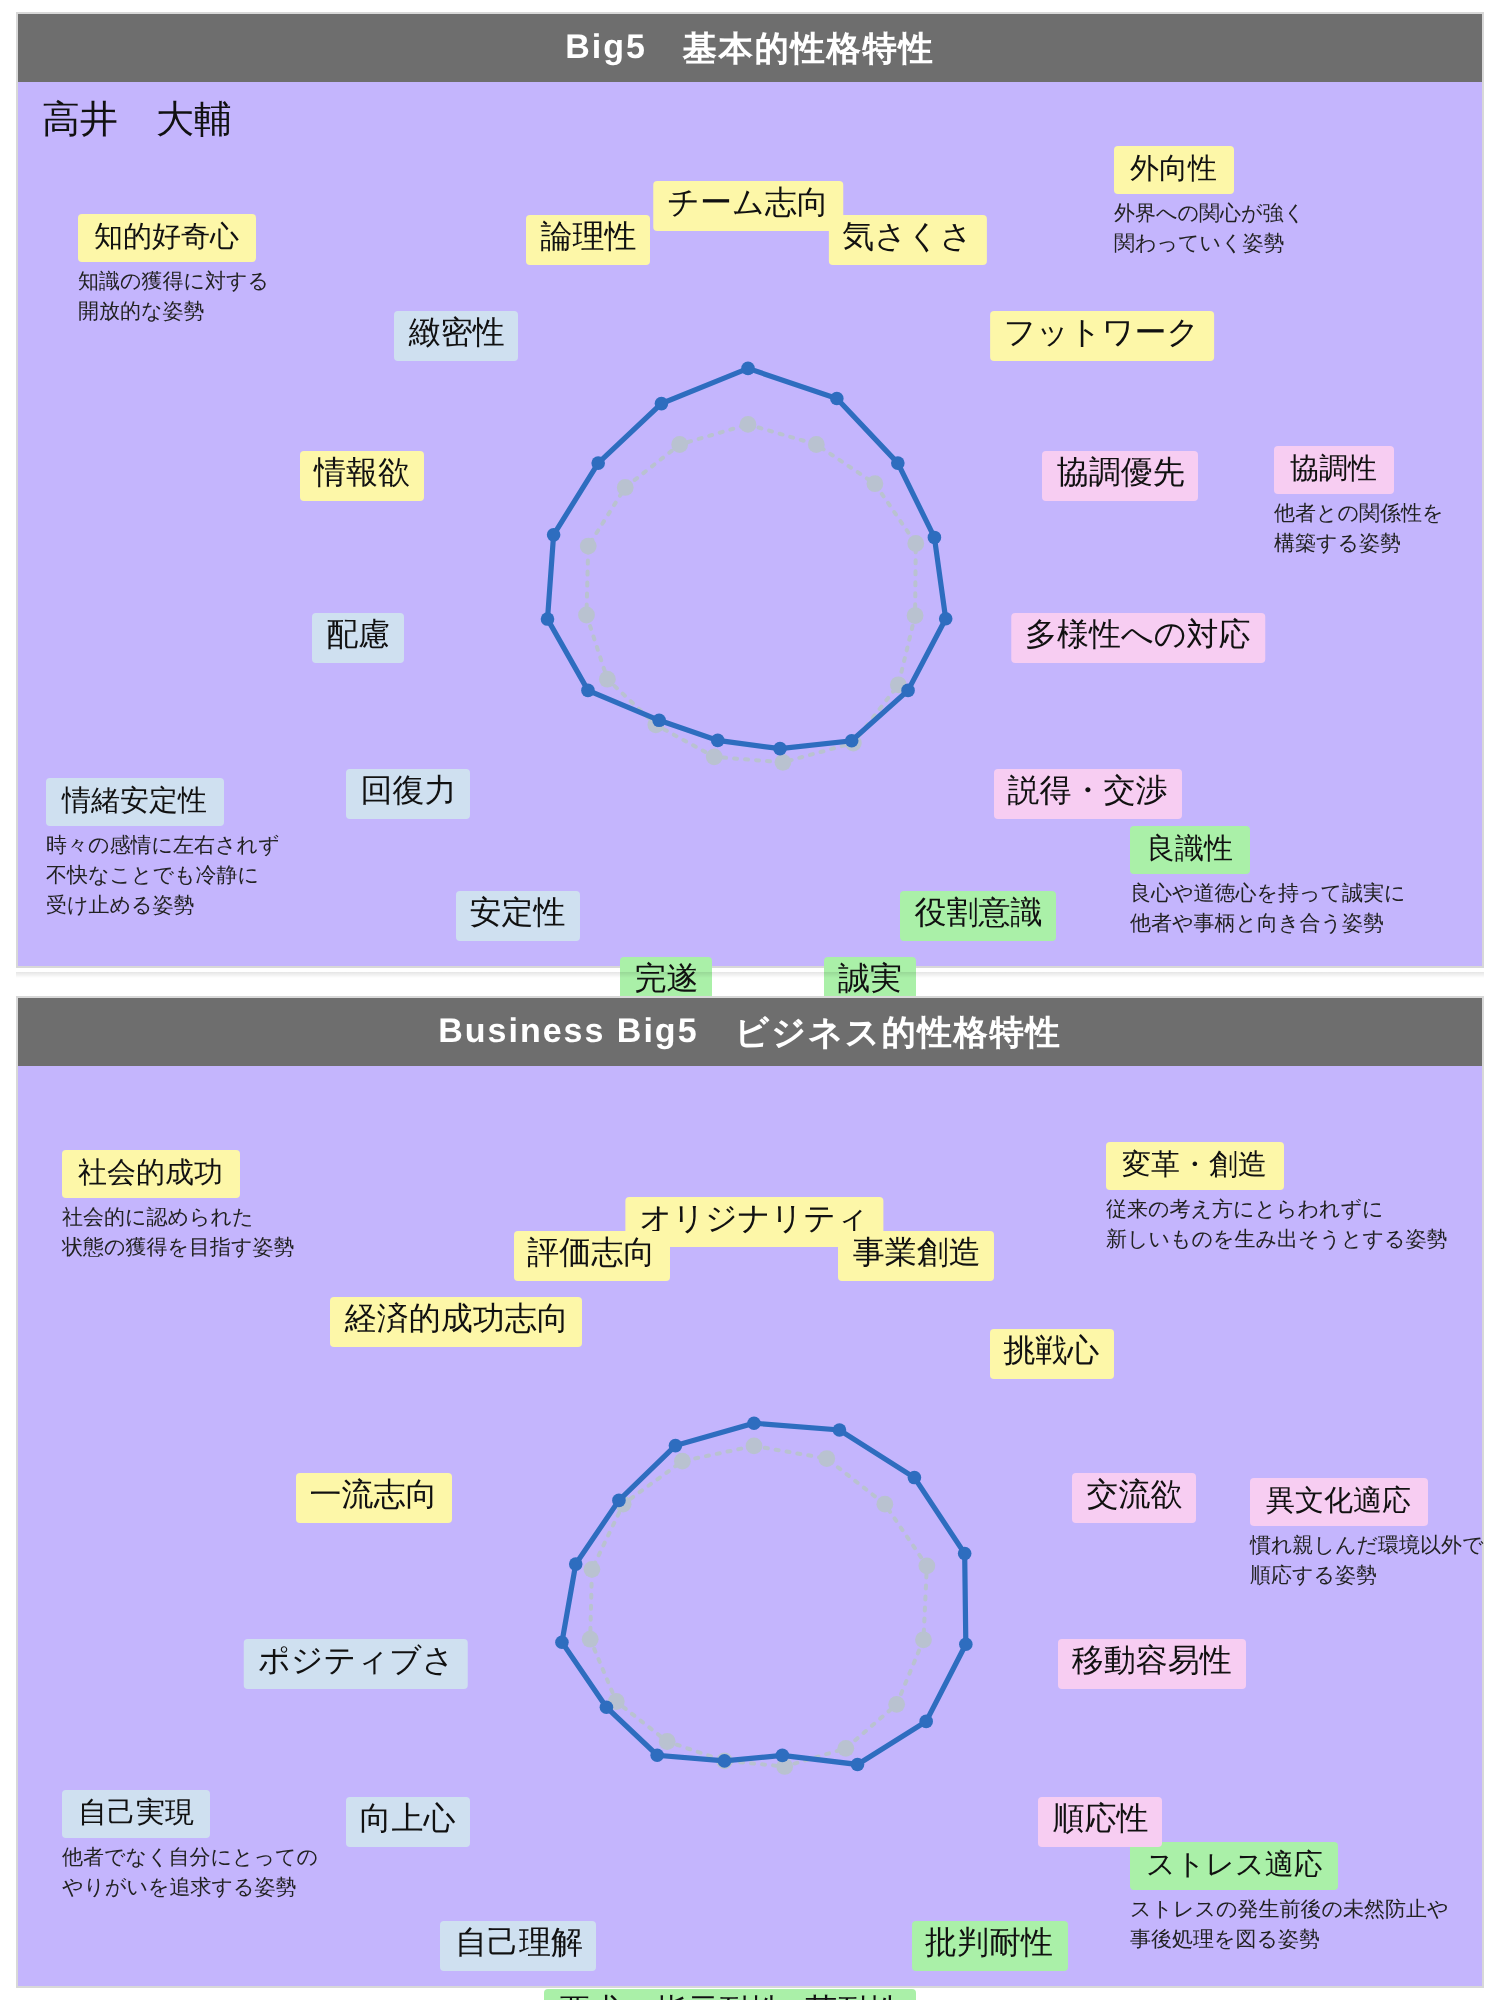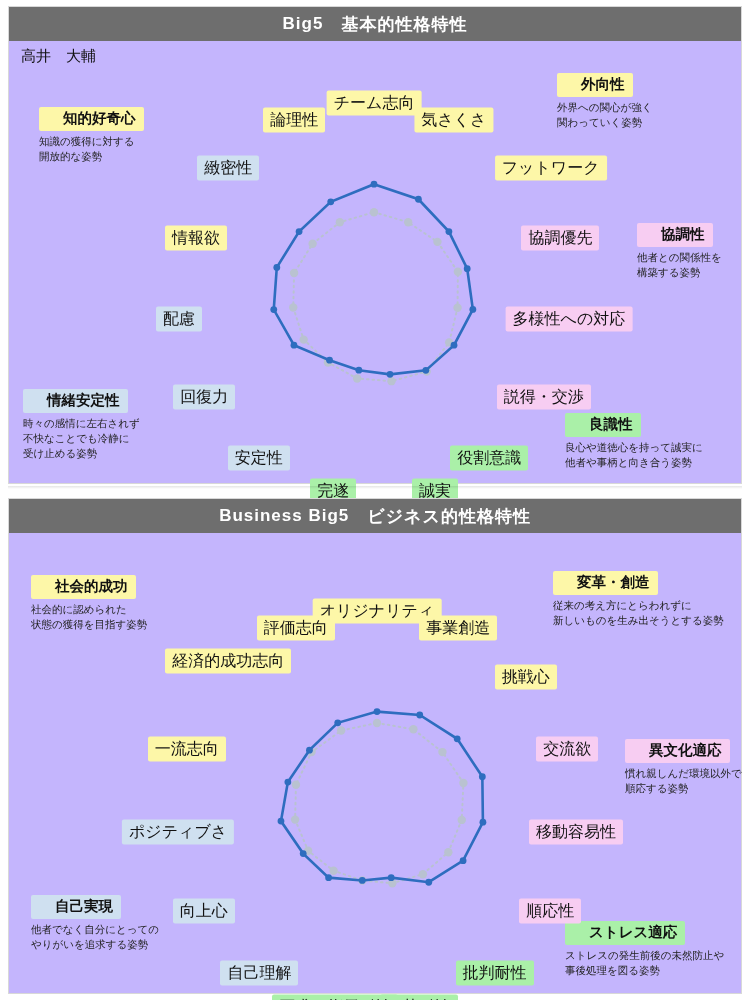--- a/index.html
+++ b/index.html
@@ -32,35 +32,35 @@
     font-size: 17px;
     font-weight: bold;
     letter-spacing: 1px;
   }
   .panel-header .ht-main { margin-right: 18px; }
   .panel-body { position: relative; width: 100%; height: calc(100% - 34px); }
 
   .person-name {
     position: absolute;
     left: 12px; top: 6px;
-    font-size: 15px;
+    font-size: 19px;
     color: #111;
   }
 
   
   .grp {
     position: absolute;
     width: 190px;
   }
   .grp-title {
     display: inline-block;
     font-size: 14.5px;
-    padding: 2px 8px 3px 24px;
+    padding: 2px 8px 3px 8px;
     border-radius: 2px;
-    font-weight: bold;
+    font-weight: normal;
     color: #111;
     white-space: nowrap;
   }
   .grp-desc {
     margin-top: 3px;
     font-size: 10.5px;
     line-height: 1.45;
     color: #222;
     white-space: pre-line;
   }
@@ -174,21 +174,21 @@
           <div class="lbl c-yellow" style="left: 510.656px; top: 126.85px; margin-left: 31px;">フットワーク</div>
           <div class="lbl c-pink" style="left: 551.407px; top: 197.433px;">協調優先</div>
           <div class="lbl c-pink" style="left: 559.926px; top: 278.488px;">多様性への対応</div>
           <div class="lbl c-pink" style="left: 534.741px; top: 356px;">説得・交渉</div>
           <div class="lbl c-green" style="left: 480.206px; top: 416.567px;">役割意識</div>
           <div class="lbl c-green" style="left: 426px; top: 449.717px;">誠実</div>
           <div class="lbl c-green" style="left: 324.249px; top: 449.717px;">完遂</div>
           <div class="lbl c-blue" style="left: 249.794px; top: 416.567px;">安定性</div>
           <div class="lbl c-blue" style="left: 195.259px; top: 356px;">回復力</div>
           <div class="lbl c-blue" style="left: 170.074px; top: 278.488px;">配慮</div>
-          <div class="lbl c-yellow" style="left: 187px; top: 197.433px;">情報欲</div>
+          <div class="lbl c-yellow" style="left: 172px; top: 197.433px;">情報欲</div>
           <div class="lbl c-blue" style="left: 219.344px; top: 126.85px;">緻密性</div>
           <div class="lbl c-yellow" style="left: 285.28px; top: 78.9451px;">論理性</div>
         </div>
     </div>
   </section>
 
   <div class="divider-shadow" style="top:486px;"></div>
 
   <section class="panel" id="panel-2">
     <div class="panel-header">

